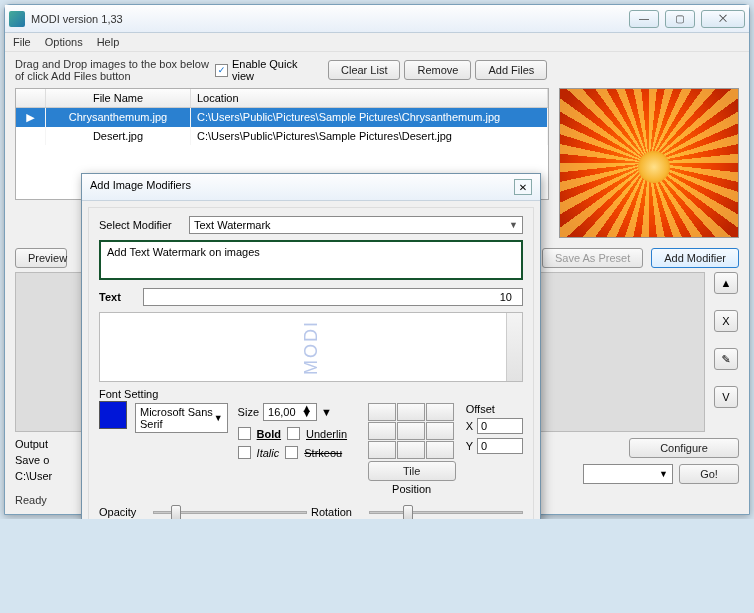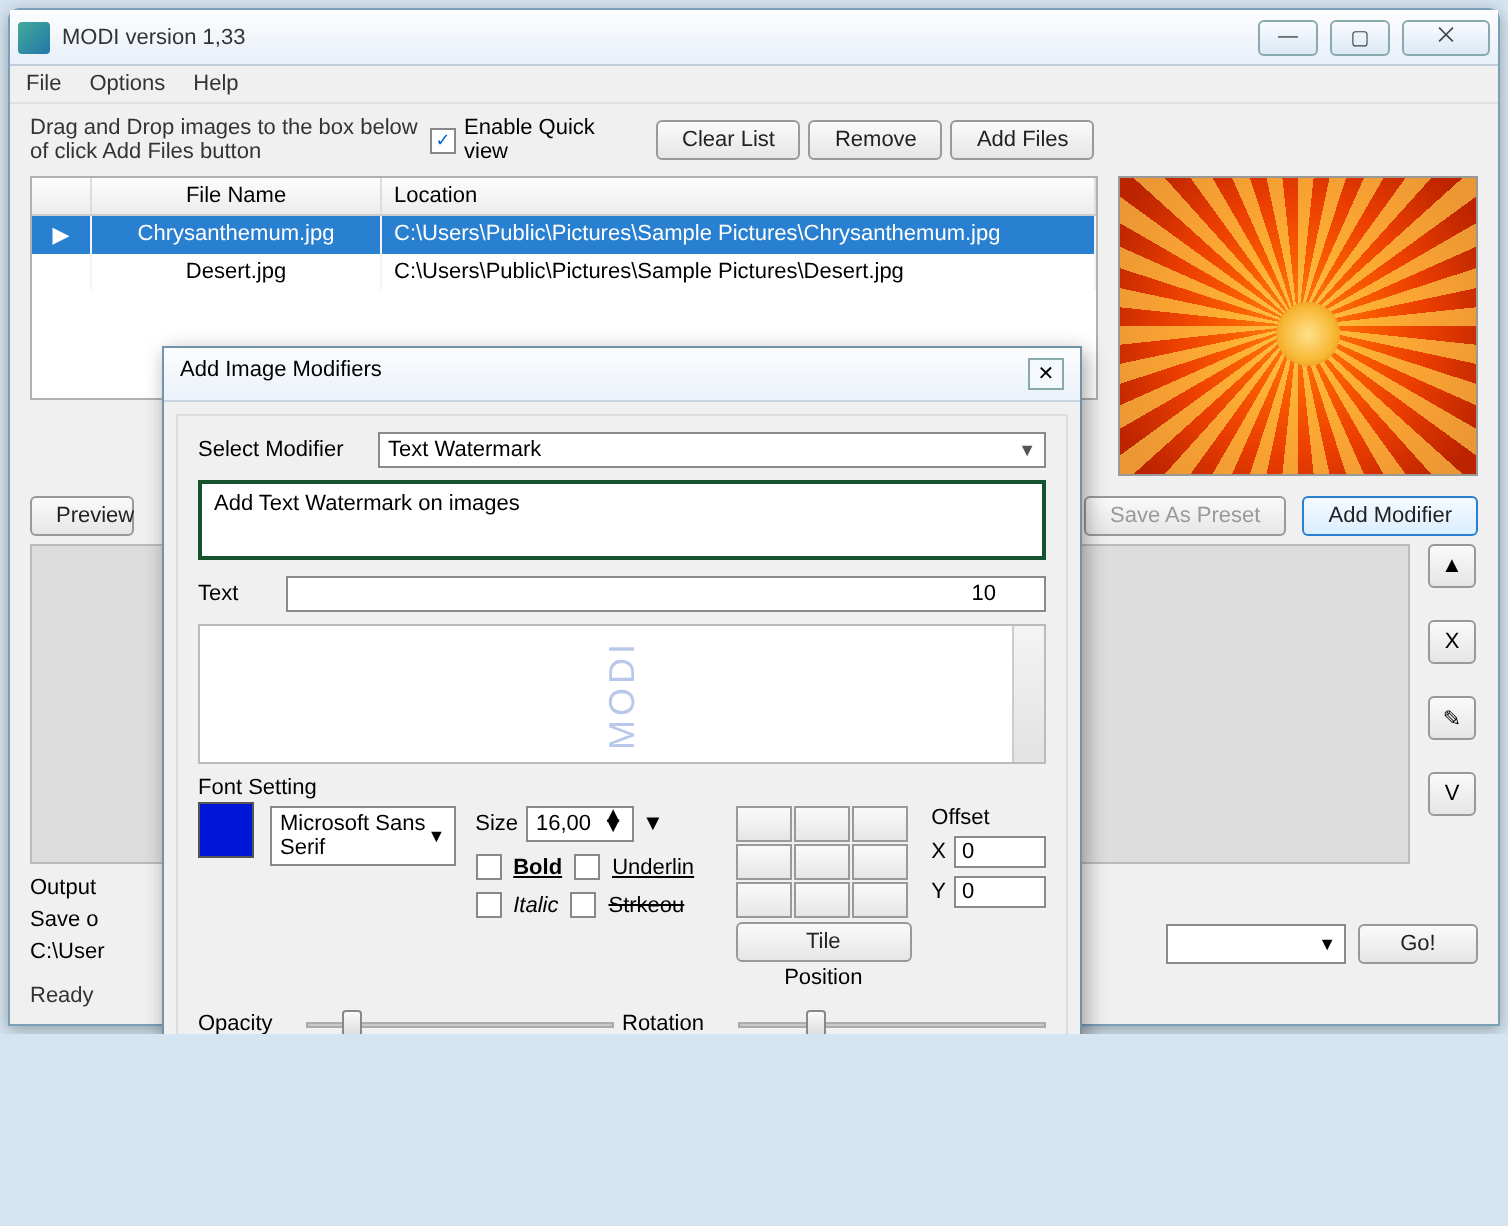--- a/index.html
+++ b/index.html
@@ -74,21 +74,21 @@
   background:#f0f0f0; border:1px solid #7393aa; box-shadow: 2px 3px 10px rgba(0,0,0,.35);
 }
 .dialog .dlg-title { background: linear-gradient(#fdfdfe,#e9f1f9); padding:5px 8px; border-bottom:1px solid #c7d3de; display:flex; }
 .dialog .dlg-title span { flex:1; }
 .dialog .dlg-close { width:18px; height:16px; border:1px solid #8aa; background:#f4f9fd; display:flex;align-items:center;justify-content:center; font-size:10px; cursor:pointer; }
 .dlg-body { padding: 8px 10px 10px 10px; border:1px solid #ddd; margin:6px; background:#f0f0f0; }
 .row { display:flex; align-items:center; gap:4px; margin-bottom:6px; }
 .select { flex:1; background:#fff; border:1px solid #8a8a8a; padding:2px 4px; display:flex; align-items:center; }
 .select .arrow { margin-left:auto; font-size:9px; color:#555; }
 .desc-box { border:2px solid #14532d; background:#fff; padding:4px 6px; height:40px; }
-.input-wide { flex:1; border:1px solid #8a8a8a; background:#fff; padding:2px 24px; text-align:right; }
+.input-wide { flex:1; border:1px solid #8a8a8a; background:#fff; padding:2px 10px; text-align:right; }
 .wm-preview { border:1px solid #bbb; background:#fff; height:70px; display:flex; align-items:center; justify-content:center; position:relative; }
 .wm-preview .wm { color:#b8c7ea; font-size:18px; letter-spacing:2px; transform: rotate(-90deg); }
 .wm-scroll { width:16px; background: linear-gradient(#f4f4f4,#e2e2e2); border-left:1px solid #ccc; height:100%; position:absolute; right:0; top:0; }
 
 .font-section { margin-top:6px; }
 .combo { border:1px solid #8a8a8a; background:#fff; padding:2px 4px; display:flex; align-items:center; }
 .combo .arrow { margin-left:auto; font-size:9px; }
 .num-input { width:54px; border:1px solid #8a8a8a; background:#fff; padding:2px 4px; display:flex; }
 .num-input .spin { margin-left:auto; display:flex; flex-direction:column; font-size:6px; line-height:5px; }
 
@@ -191,20 +191,21 @@
     </div>
   </div>
 
   <div class="lower">
     <div style="flex:1;">
       <div>Output</div>
       <div style="margin-top:4px;">Save o</div>
       <div style="margin-top:4px;">C:\User</div>
     </div>
     <div style="display:flex; flex-direction:column; gap:6px; align-items:flex-end; justify-content:flex-end;">
+      <button class="btn" style="width:110px;">Configure</button>
       <div style="display:flex; gap:6px;">
         <div class="combo" style="width:90px;">
             <span class="arrow">▼</span>
           </div>
         <button class="btn" style="width:60px;">Go!</button>
       </div>
     </div>
   </div>
 
   <div class="status-row">Ready</div>
@@ -220,21 +221,21 @@
         <span style="width:86px;">Select Modifier</span>
         <div class="select">
           <span>Text Watermark</span>
           <span class="arrow">▼</span>
         </div>
       </div>
 
       <div class="desc-box">Add Text Watermark on images</div>
 
       <div class="row" style="margin-top:8px;">
-        <span style="width:40px;">Text</span>
+        <span style="width:40px;font-weight:bold;">Text</span>
         <div class="input-wide"><span>10</span></div>
       </div>
 
       <div class="wm-preview">
         <span class="wm">MODI</span>
         <div class="wm-scroll"></div>
       </div>
 
       <div class="font-section">
         <div style="margin:4px 0 3px 0;">Font Setting</div>

